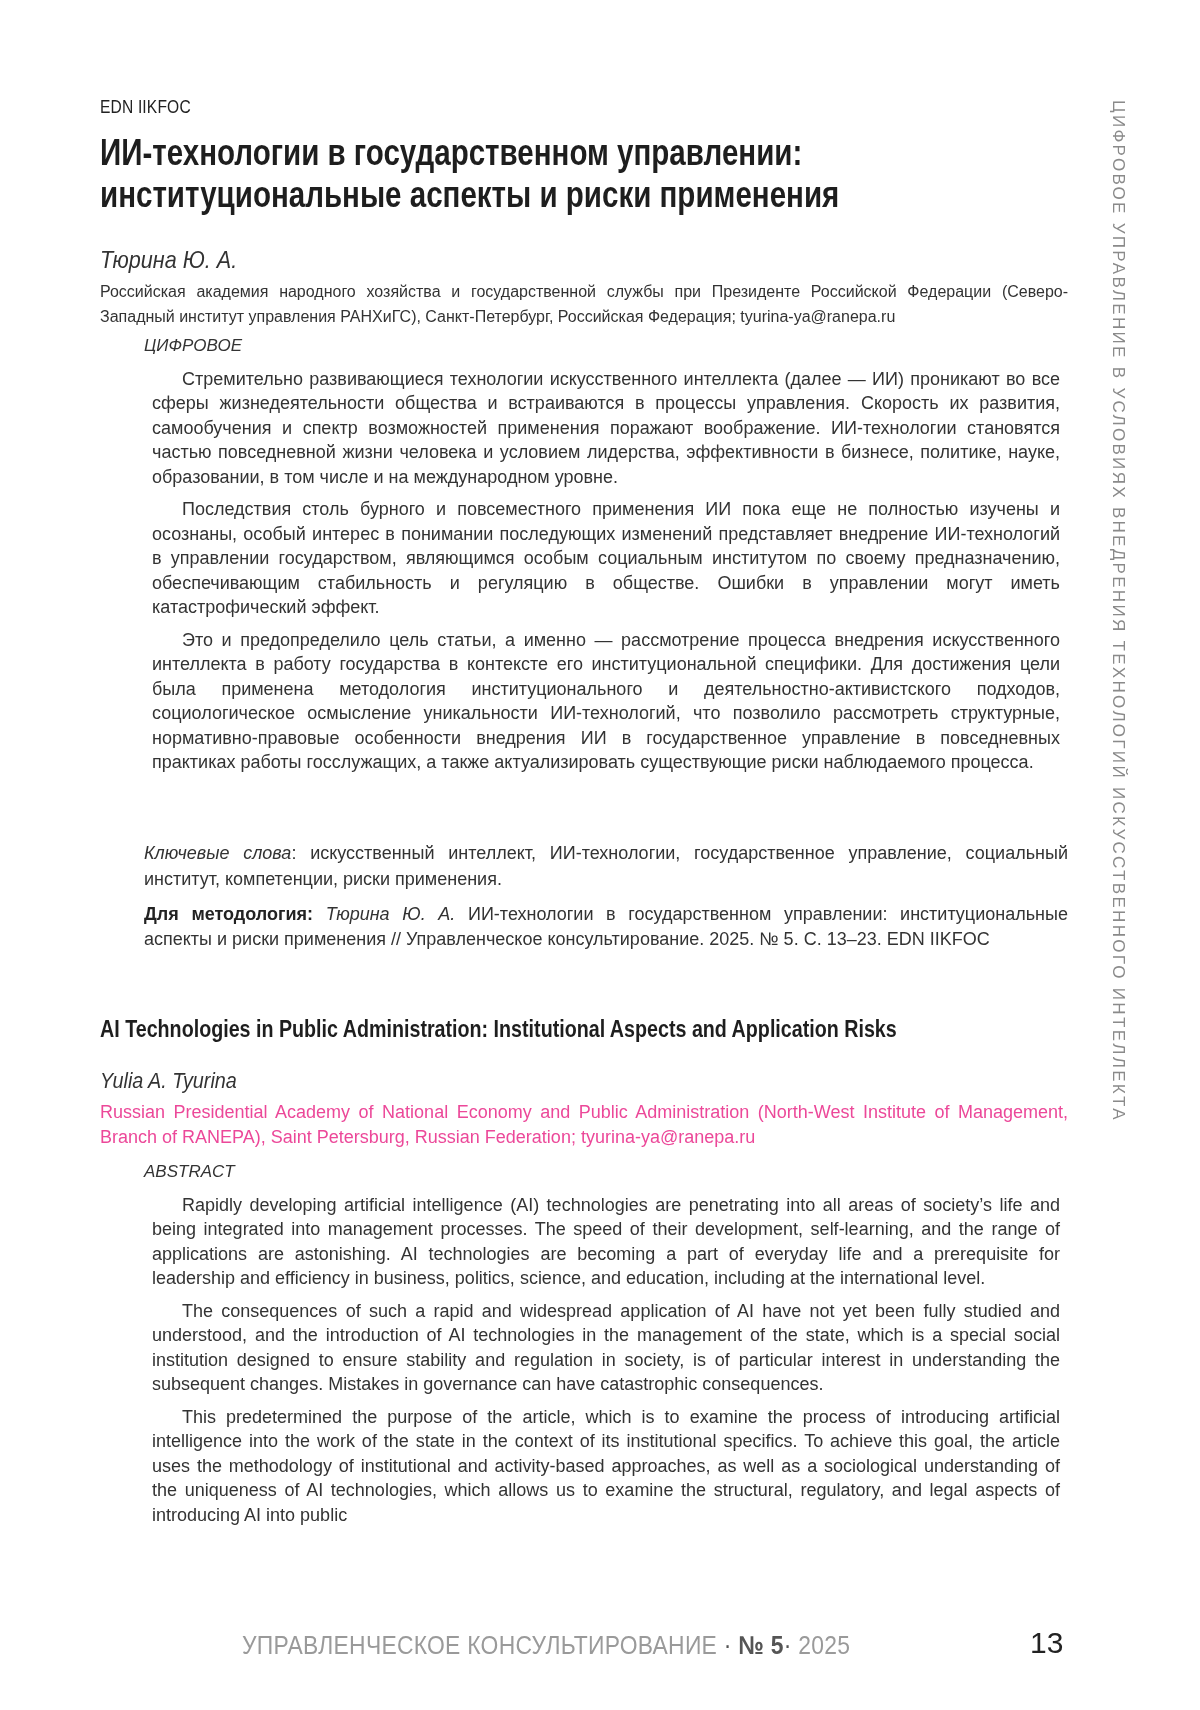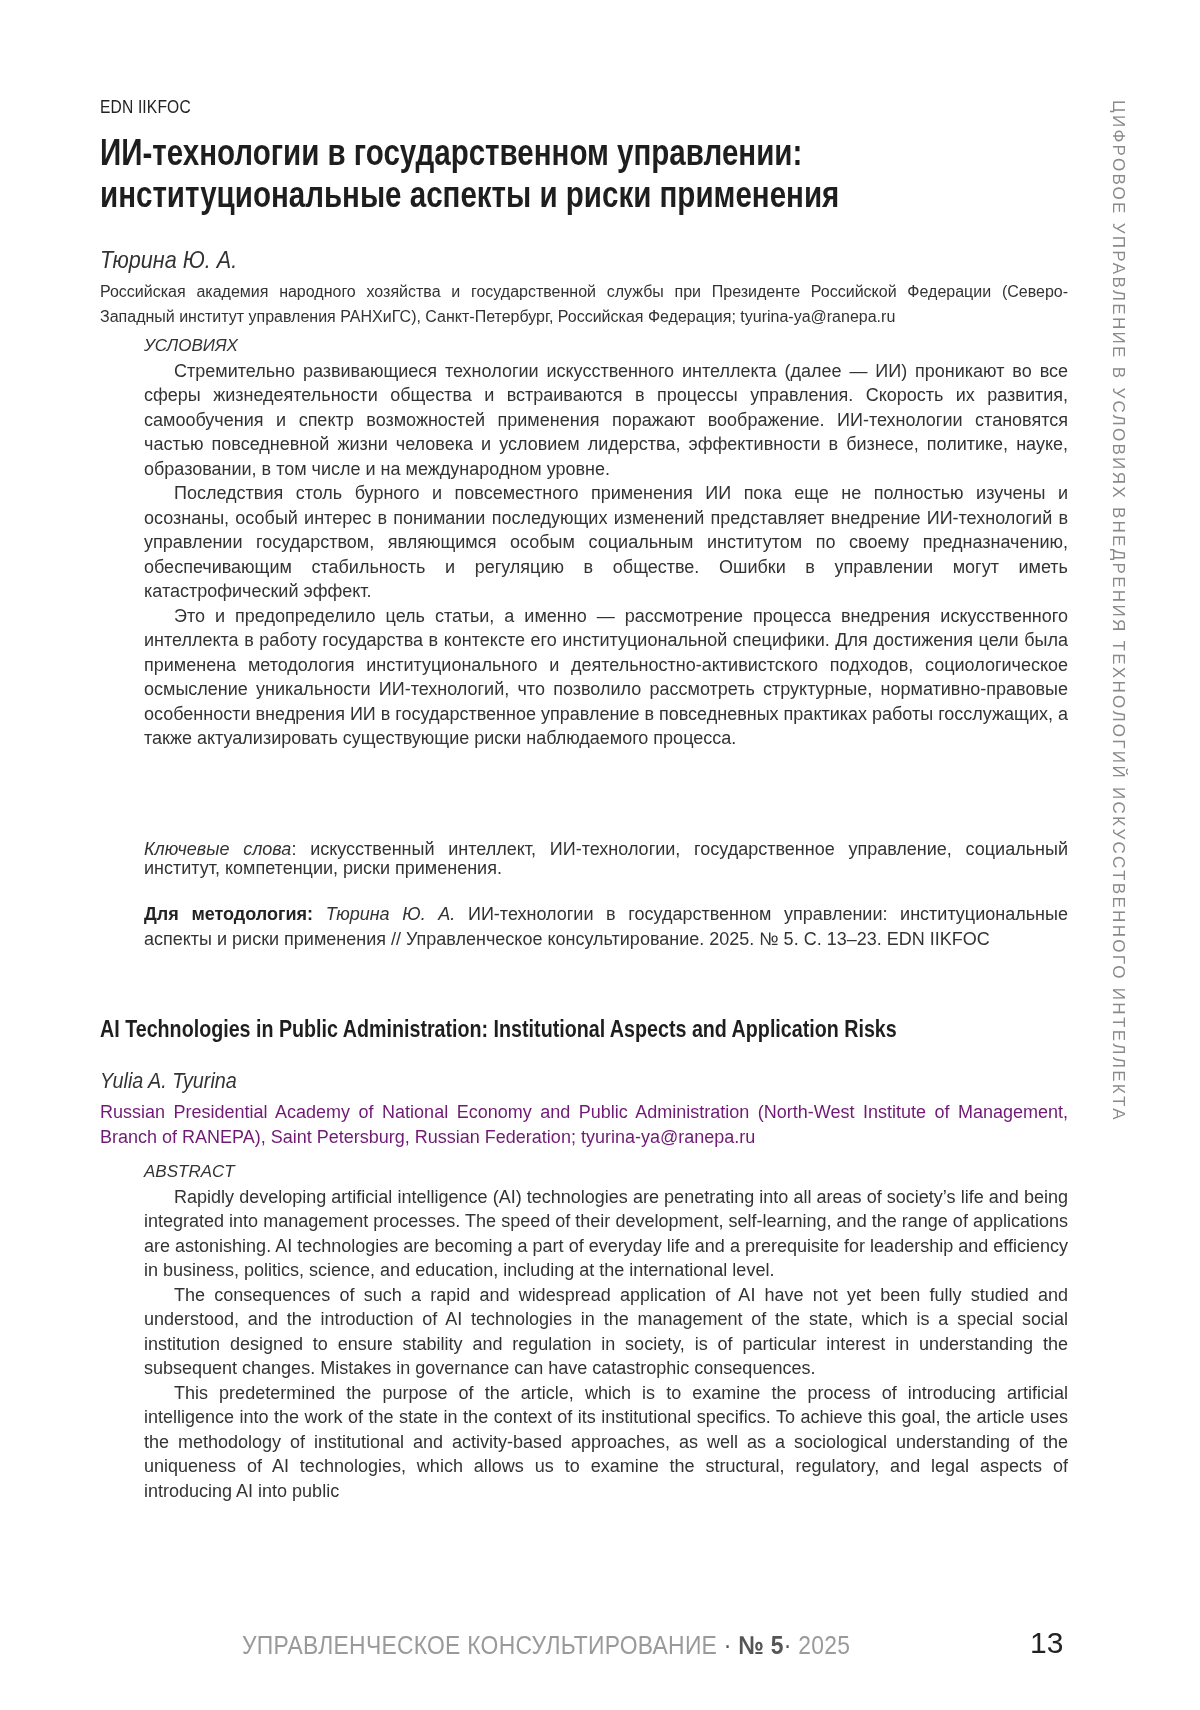--- a/index.html
+++ b/index.html
@@ -14,36 +14,36 @@
            line-height: 42px; color: #1e1e1e; transform: scaleX(0.82); transform-origin: left top; margin: 0; }
 
   .author { position: absolute; left: 100px; top: 246px; font-size: 24px; font-style: italic; color: #333;
             transform: scaleX(0.9); transform-origin: left top; }
 
   .affil { position: absolute; left: 100px; top: 280px; width: 968px; font-size: 16px; line-height: 24.5px; color: #333;
            text-align: justify; }
 
   .abs-block { position: absolute; left: 144px; width: 924px; font-size: 18px; line-height: 24.5px; color: #333; }
   .abs-heading { font-style: italic; font-size: 17px; color: #333; margin: 0; }
-  .abs-block p.para { margin: 0; text-indent: 30px; text-align: justify; }
+  .abs-block p.para { margin: 8px; text-indent: 30px; text-align: justify; }
 
-  .keywords { position: absolute; left: 144px; top: 840px; width: 924px; font-size: 18px; line-height: 19px; color: #333; text-align: justify; }
+  .keywords { position: absolute; left: 144px; top: 840px; width: 924px; font-size: 18px; line-height: 26px; color: #333; text-align: justify; }
   .keywords .kw-label { font-style: italic; }
 
   .citation { position: absolute; left: 144px; top: 902px; width: 924px; font-size: 18px; line-height: 24.5px; color: #333; text-align: justify; }
   .citation .cit-label { font-weight: bold; color: #222; }
   .citation .cit-author { font-style: italic; }
 
   .en-title { position: absolute; left: 100px; top: 1015px; width: 1100px; font-size: 24px; font-weight: bold; color: #1e1e1e;
               transform: scaleX(0.82); transform-origin: left top; margin: 0; }
 
   .en-author { position: absolute; left: 100px; top: 1068px; font-size: 22px; font-style: italic; color: #333;
                transform: scaleX(0.9); transform-origin: left top; }
 
-  .en-affil { position: absolute; left: 100px; top: 1100px; width: 968px; font-size: 18px; line-height: 24.5px; color: #701a75; text-align: justify; }
+  .en-affil { position: absolute; left: 100px; top: 1100px; width: 968px; font-size: 18px; line-height: 24.5px; color: #ec4899; text-align: justify; }
 
   .footer-journal { position: absolute; left: 242px; top: 1630px; font-size: 26px; color: #9a9a9a; letter-spacing: 0.3px;
                     transform: scaleX(0.88); transform-origin: left top; }
   .footer-journal .issue { color: #555; font-weight: bold; }
   .footer-journal .dot { color: #555; }
   .page-number { position: absolute; left: 1030px; top: 1626px; font-size: 30px; font-weight: normal; color: #222; }
 
   .side-running { position: absolute; left: 1098px; top: 100px; width: 1030px; height: 30px; font-size: 17px; color: #8a8a8a;
                   letter-spacing: 2.3px; transform-origin: left top; transform: translateX(30px) rotate(90deg);
                   white-space: nowrap; }
@@ -57,21 +57,21 @@
 
   <h1 class="title">
     <span>ИИ-технологии в государственном управлении:</span><br>
     <span>институциональные аспекты и риски применения</span>
   </h1>
 
   <div class="author">Тюрина Ю. А.</div>
   <div class="affil">Российская академия народного хозяйства и государственной службы при Президенте Российской Федерации (Северо-Западный институт управления РАНХиГС), Санкт-Петербург, Российская Федерация; tyurina-ya@ranepa.ru</div>
 
   <div class="abs-block" style="top:334px;">
-    <p class="abs-heading">УСЛОВИЯХ</p>
+    <p class="abs-heading">ЦИФРОВОЕ</p>
     <p class="para">Стремительно развивающиеся технологии искусственного интеллекта (далее — ИИ) проникают во все сферы жизнедеятельности общества и встраиваются в процессы управления. Скорость их развития, самообучения и спектр возможностей применения поражают воображение. ИИ-технологии становятся частью повседневной жизни человека и условием лидерства, эффективности в бизнесе, политике, науке, образовании, в том числе и на международном уровне.</p>
     <p class="para">Последствия столь бурного и повсеместного применения ИИ пока еще не полностью изучены и осознаны, особый интерес в понимании последующих изменений представляет внедрение ИИ-технологий в управлении государством, являющимся особым социальным институтом по своему предназначению, обеспечивающим стабильность и регуляцию в обществе. Ошибки в управлении могут иметь катастрофический эффект.</p>
     <p class="para">Это и предопределило цель статьи, а именно — рассмотрение процесса внедрения искусственного интеллекта в работу государства в контексте его институциональной специфики. Для достижения цели была применена методология институционального и деятельностно-активистского подходов, социологическое осмысление уникальности ИИ-технологий, что позволило рассмотреть структурные, нормативно-правовые особенности внедрения ИИ в государственное управление в повседневных практиках работы госслужащих, а также актуализировать существующие риски наблюдаемого процесса.</p>
   </div>
 
   <div class="keywords">
     <span class="kw-label">Ключевые слова</span><span>: искусственный интеллект, ИИ-технологии, государственное управление, социальный институт, компетенции, риски применения.</span>
   </div>
 
   <div class="citation">

